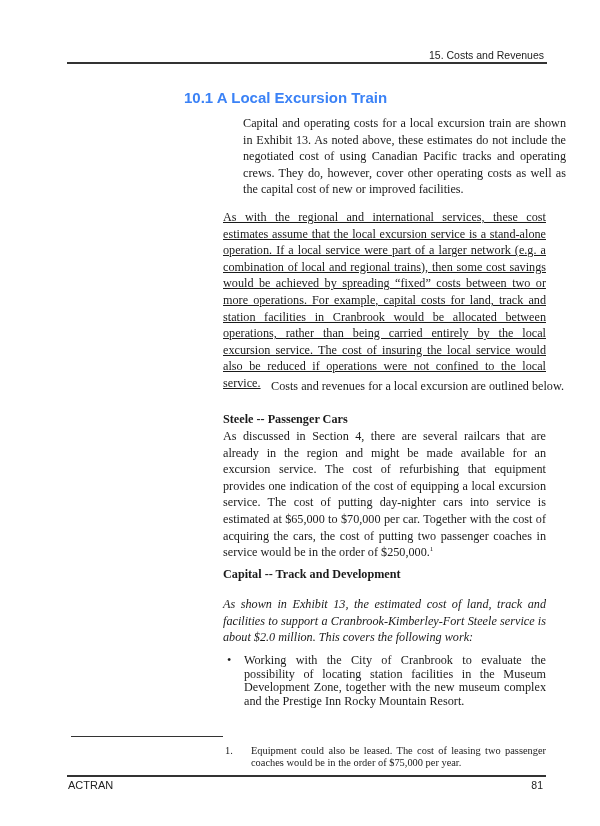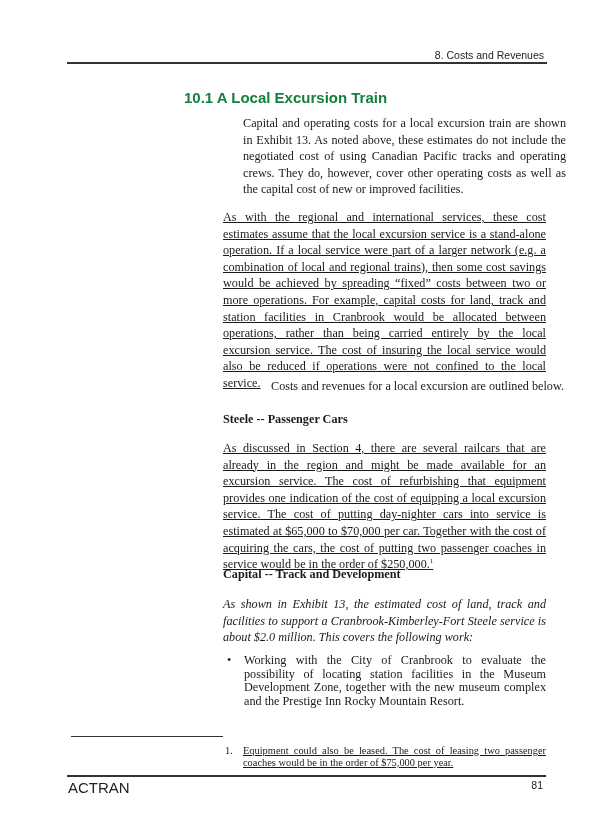--- a/index.html
+++ b/index.html
@@ -10,68 +10,68 @@
   .header-text {
     position: absolute; top: 49px; right: 56px;
     font-family: "Liberation Sans", sans-serif; font-size: 10.5px; color: #222;
   }
   .header-rule {
     position: absolute; top: 62px; left: 67px; width: 480px; height: 0;
     border-top: 2px solid #333;
   }
   .section-title {
     position: absolute; top: 89px; left: 184px;
-    font-family: "Liberation Sans", sans-serif; font-weight: bold; font-size: 15px; color: #15803d;
+    font-family: "Liberation Sans", sans-serif; font-weight: bold; font-size: 15px; color: #3b82f6;
   }
   .body-col {
     position: absolute; left: 223px; width: 323px;
     font-family: "Liberation Serif", serif; font-size: 12.2px; line-height: 16.6px;
     text-align: justify; color: #1a1a1a;
   }
   .p1 { top: 115px; margin-left: 20px; }
   .p2 { top: 209px; text-decoration: underline; }
   .p3 { top: 378px; margin-left: 48px; }
   .h-cars { top: 411px; font-weight: bold; }
-  .p4 { top: 440px; text-decoration: underline; }
+  .p4 { top: 428px; }
   .h-track { top: 566px; font-weight: bold; }
   .p5 { top: 596px; font-style: italic; }
   .bullet-wrap {
     position: absolute; top: 654px; left: 223px; width: 323px;
     font-family: "Liberation Serif", serif; font-size: 12.2px; line-height: 13.6px; color: #1a1a1a;
   }
   .bullet-dot { position: absolute; left: 4px; top: 0; }
   .bullet-text { margin-left: 21px; text-align: justify; }
   .fn-rule {
     position: absolute; top: 736px; left: 71px; width: 152px; height: 0;
     border-top: 1px solid #333;
   }
   .footnote {
     position: absolute; top: 745px; left: 223px; width: 323px;
     font-family: "Liberation Serif", serif; font-size: 10.4px; line-height: 12px; color: #1a1a1a;
   }
   .fn-num { position: absolute; left: 2px; top: 0; }
-  .fn-text { margin-left: 20px; text-align: justify; text-decoration: underline; }
+  .fn-text { margin-left: 28px; text-align: justify; }
   .footer-rule {
     position: absolute; top: 775px; left: 67px; width: 479px; height: 0;
     border-top: 2px solid #333;
   }
   .footer-left {
     position: absolute; top: 779px; left: 68px;
-    font-family: "Liberation Sans", sans-serif; font-size: 15px; color: #222;
+    font-family: "Liberation Sans", sans-serif; font-size: 11px; color: #222;
   }
   .footer-right {
     position: absolute; top: 779px; right: 57px;
     font-family: "Liberation Sans", sans-serif; font-size: 10.5px; color: #222;
   }
   sup { font-size: 7px; vertical-align: super; line-height: 0; }
 </style>
 </head>
 <body>
 
-<div class="header-text">8.  Costs and Revenues</div>
+<div class="header-text">15.  Costs and Revenues</div>
 <div class="header-rule"></div>
 
 <div class="section-title">10.1  A Local Excursion Train</div>
 
 <div class="body-col p1">Capital and operating costs for a local excursion train are shown in Exhibit 13.  As noted above, these estimates do not include the negotiated cost of using Canadian Pacific tracks and operating crews. They do, however, cover other operating costs as well as the capital cost of new or improved facilities.</div>
 <div class="body-col p2">As with the regional and international services, these cost estimates assume that the local excursion service is a stand-alone operation.  If a local service were part of a larger network (e.g. a combination of local and regional trains), then some cost savings would be achieved by spreading “fixed” costs between two or more operations.  For example, capital costs for land, track and station facilities in Cranbrook would be allocated between operations, rather than being carried entirely by the local excursion service.  The cost of insuring the local service would also be reduced if operations were not confined to the local service.</div>
 <div class="body-col p3">Costs and revenues for a local excursion are outlined below.</div>
 
 <div class="body-col h-cars">Steele -- Passenger Cars</div>
 <div class="body-col p4"><span>As discussed in Section 4, there are several railcars that are already in the region and might be made available for an excursion service.  The cost of refurbishing that equipment provides one indication of the cost of equipping a local excursion service.  The cost of putting day-nighter cars into service is estimated at $65,000 to $70,000 per car. Together with the cost of acquiring the cars, the cost of putting two passenger coaches in service would be in the order of $250,000.</span><sup>1</sup></div>

